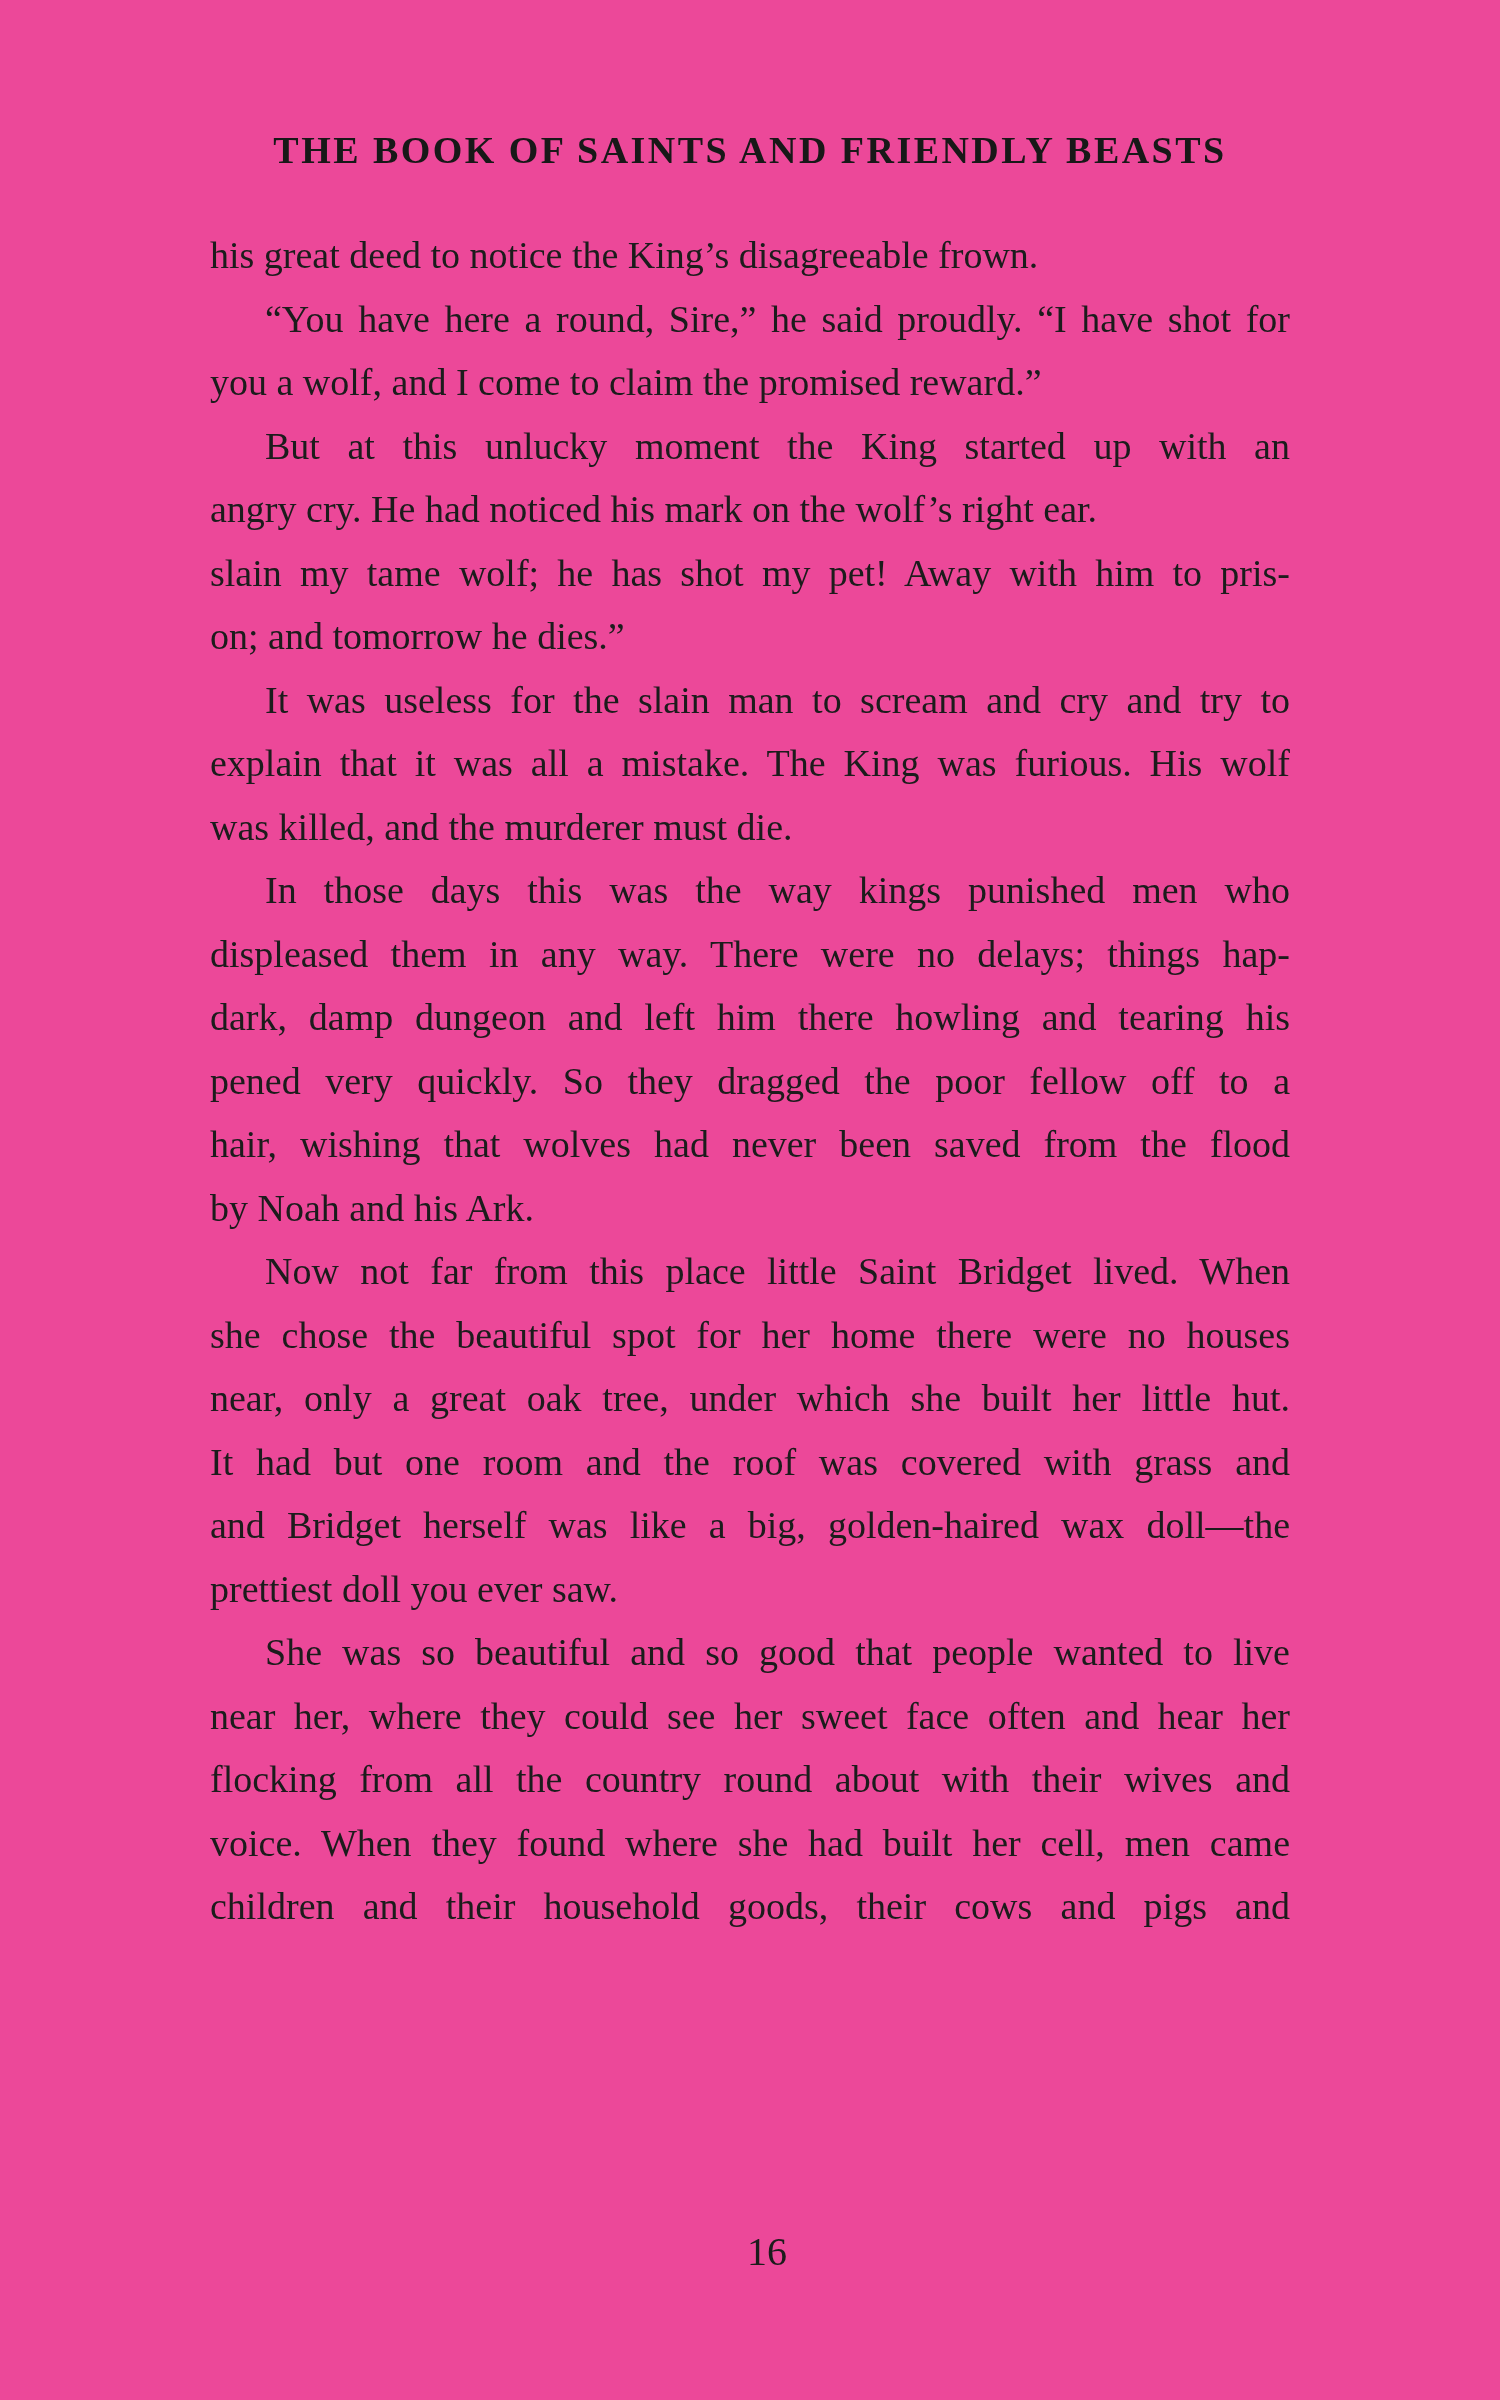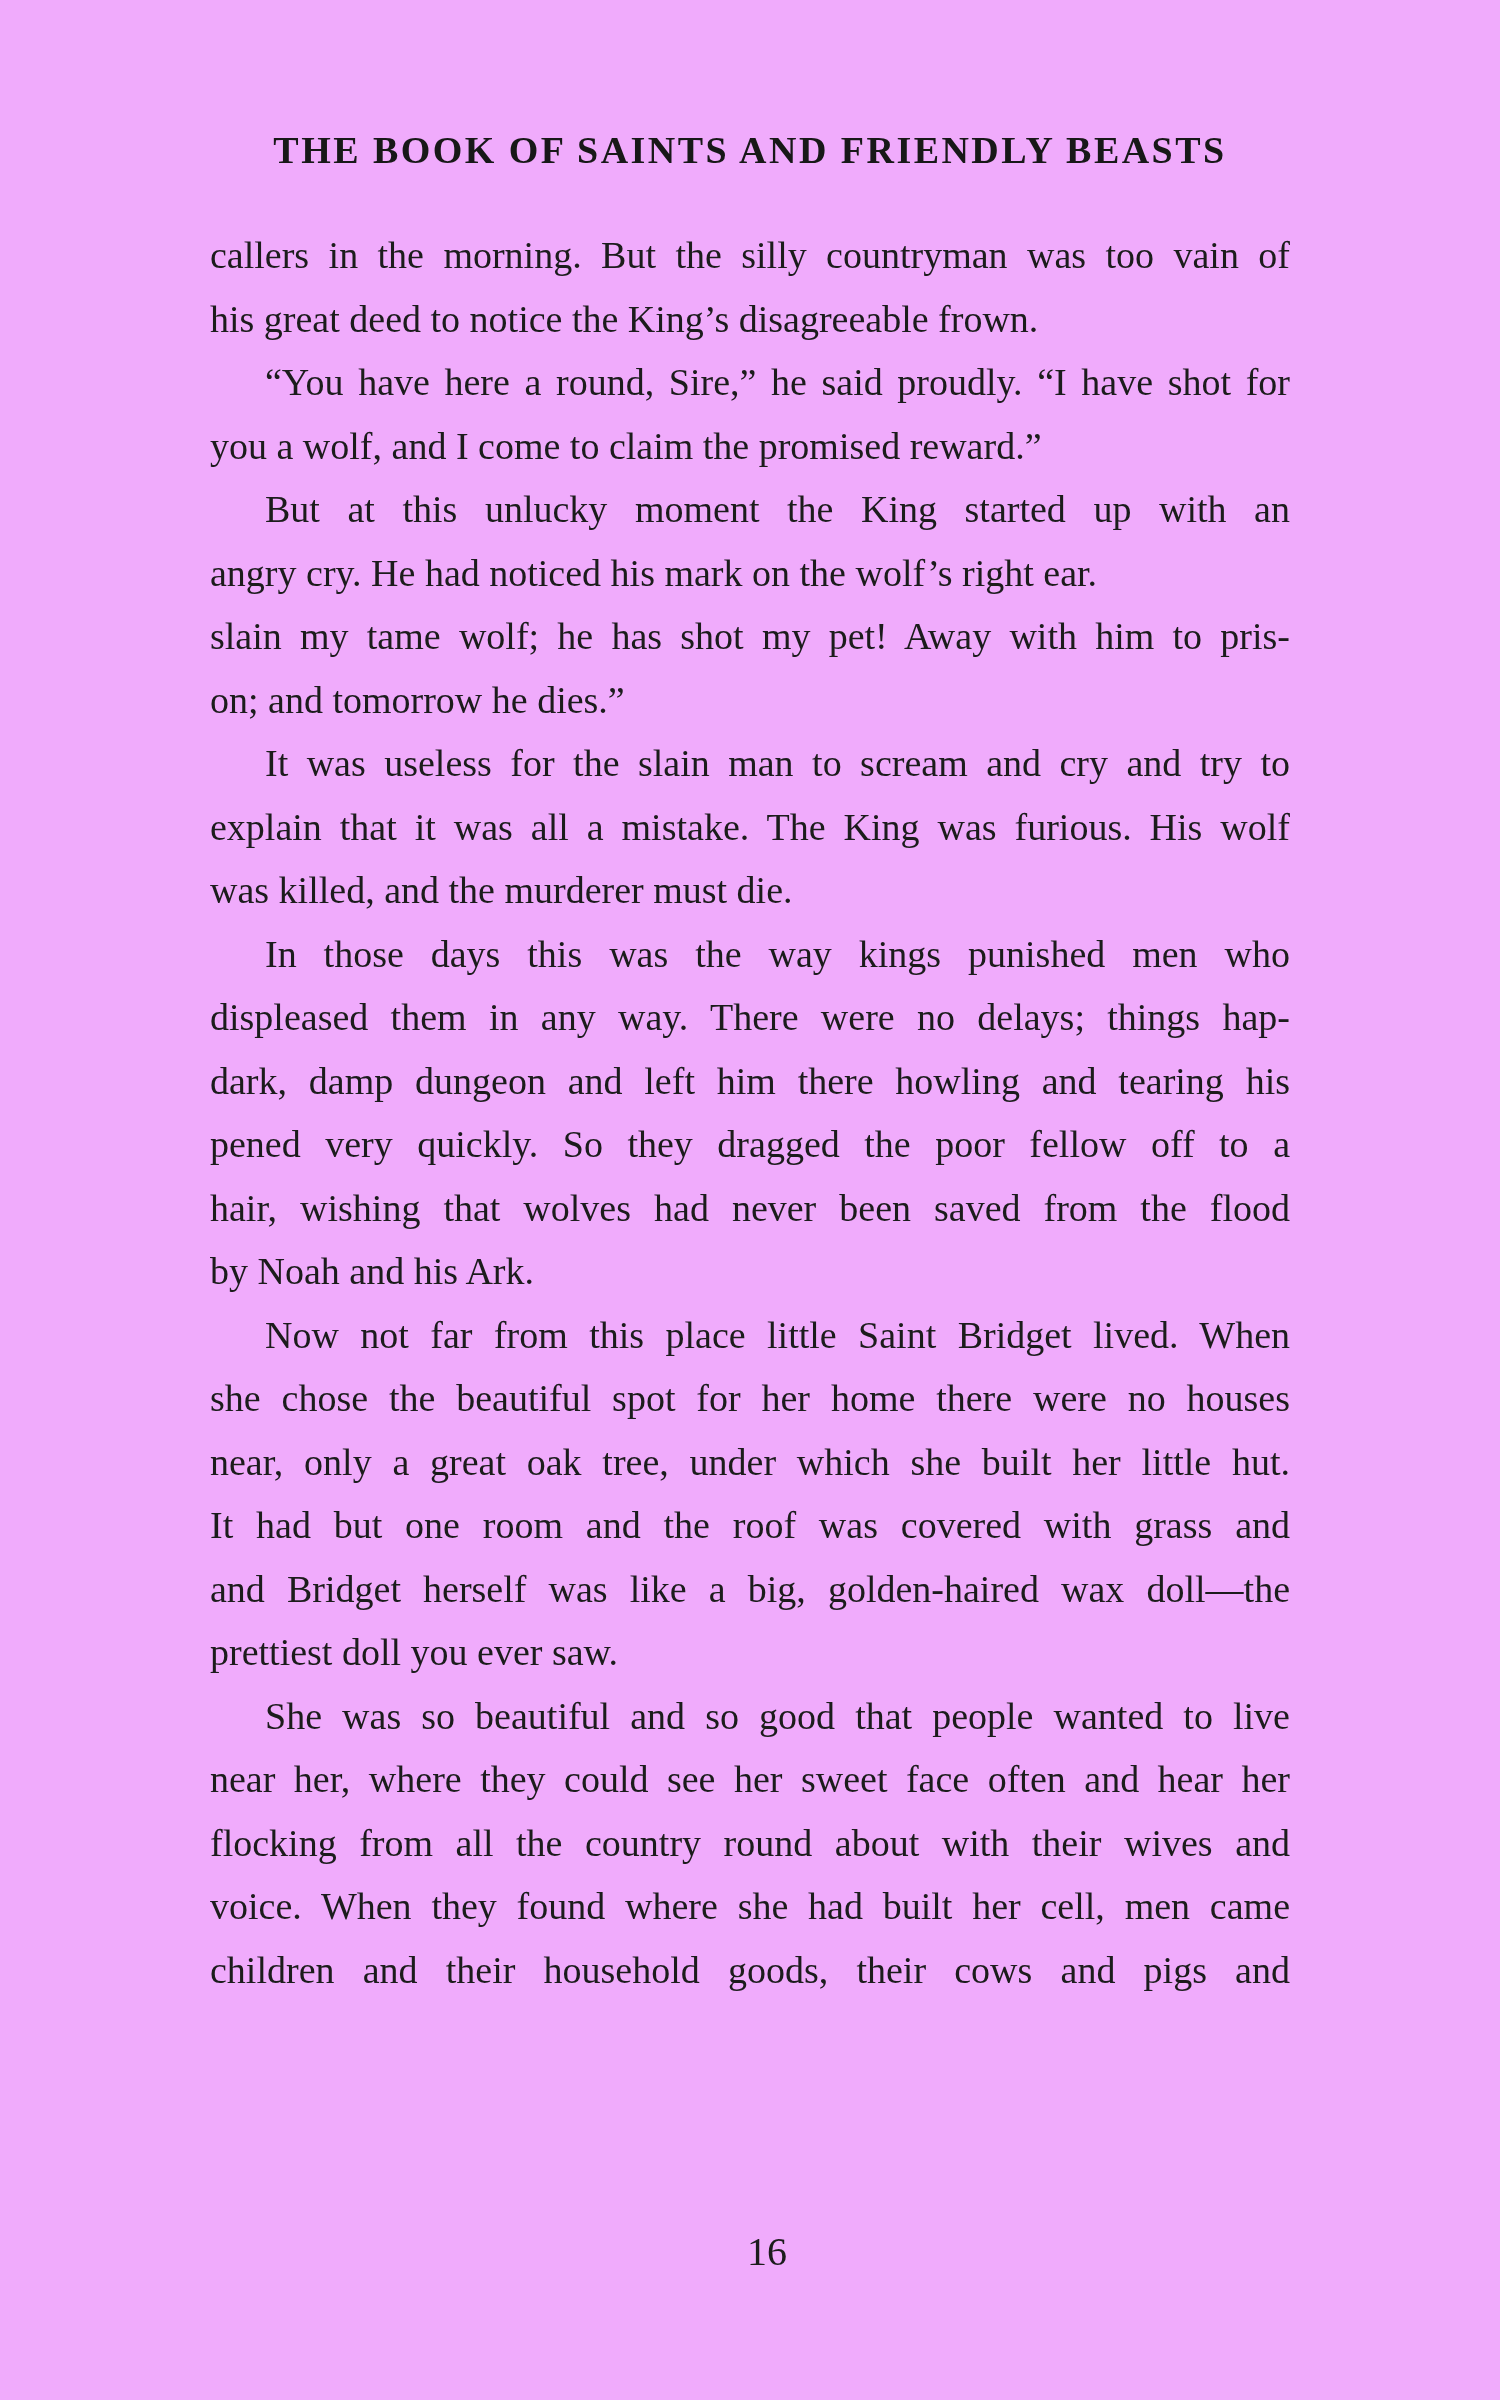--- a/index.html
+++ b/index.html
@@ -1,20 +1,20 @@
 <!DOCTYPE html>
 <html><head>
 <meta charset="utf-8">
 <style>
   html, body { margin: 0; padding: 0; }
   .page {
     position: relative;
     width: 1500px;
     height: 2400px;
-    background: #f0abfc;
+    background: #ec4899;
     font-family: "Liberation Serif", "DejaVu Serif", serif;
     color: #1c1c1c;
     overflow: hidden;
   }
   .running-head {
     position: absolute;
     top: 128px;
     left: 0;
     width: 100%;
     text-align: center;
@@ -56,21 +56,20 @@
     padding-left: 17px;
   }
 </style>
 </head>
 <body>
 
 <div class="page">
   <div class="running-head">THE BOOK OF SAINTS AND FRIENDLY BEASTS</div>
 
   <div class="body-text" id="body-text">
-      <div class="line just">callers in the morning. But the silly countryman was too vain of</div>
       <div class="line">his great deed to notice the King’s disagreeable frown.</div>
       <div class="line indent just">“You have here a round, Sire,” he said proudly. “I have shot for</div>
       <div class="line">you a wolf, and I come to claim the promised reward.”</div>
       <div class="line indent just">But at this unlucky moment the King started up with an</div>
       <div class="line">angry cry. He had noticed his mark on the wolf’s right ear.</div>
       <div class="line just">slain my tame wolf; he has shot my pet! Away with him to pris-</div>
       <div class="line">on; and tomorrow he dies.”</div>
       <div class="line indent just">It was useless for the slain man to scream and cry and try to</div>
       <div class="line just">explain that it was all a mistake. The King was furious. His wolf</div>
       <div class="line">was killed, and the murderer must die.</div>

